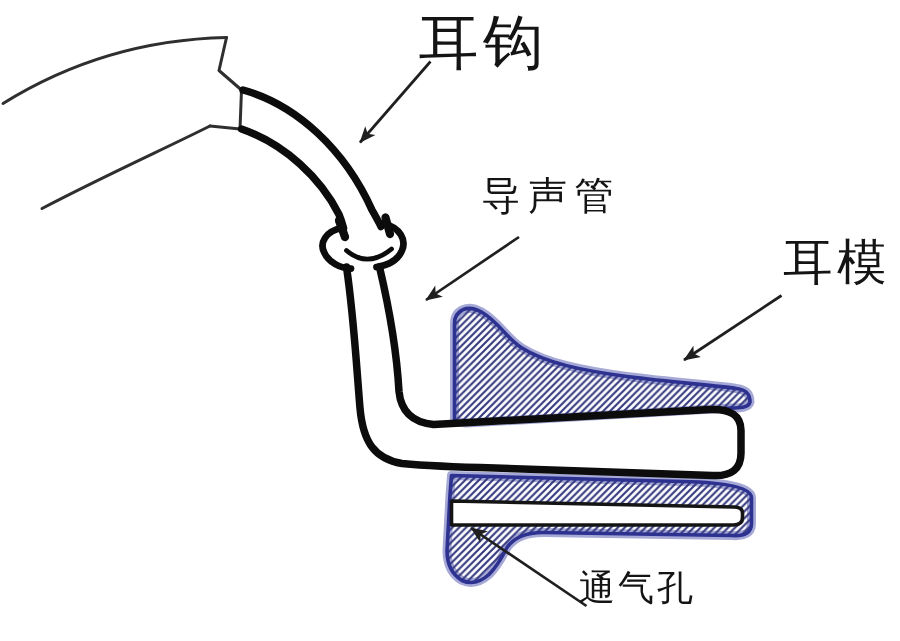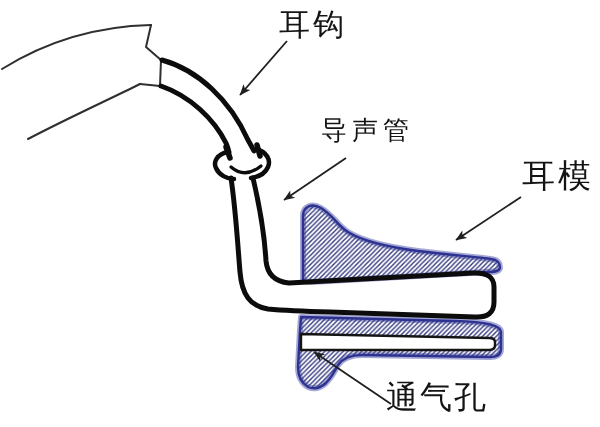--- a/index.html
+++ b/index.html
@@ -11,24 +11,24 @@
     font-family:"Liberation Serif","DejaVu Serif",serif;
   }
   .diagram-svg{position:absolute;left:0;top:0;}
   .lbl{
     position:absolute;
     color:#141414;
     white-space:nowrap;
     line-height:1;
     user-select:none;
   }
-  .lbl-ear-hook  {left:279px;top:9px;  font-size:31px;letter-spacing:3px;text-align:right;}
+  .lbl-ear-hook  {left:279px;top:9px;  font-size:40px;letter-spacing:3px;text-align:right;}
   .lbl-sound-tube{left:321px;top:118px;font-size:26px;letter-spacing:5px;}
   .lbl-ear-mold  {left:522px;top:160px;font-size:33px;letter-spacing:3px;}
-  .lbl-vent-hole {left:386px;top:381px;font-size:32px;letter-spacing:2px;}
+  .lbl-vent-hole {left:386px;top:381px;font-size:24px;letter-spacing:2px;}
 </style>
 </head>
 <body>
 
 <div class="canvas">
 
   <svg class="diagram-svg" width="600" height="427" viewBox="0 0 600 427">
     <defs>
       <pattern id="hatch" width="4.6" height="4.6" patternUnits="userSpaceOnUse">
         <path d="M-1.2,1.2 L1.2,-1.2 M-1.2,5.8 L5.8,-1.2 M3.4,5.8 L5.8,3.4" stroke="#353a80" stroke-width="1.4" fill="none"></path>

